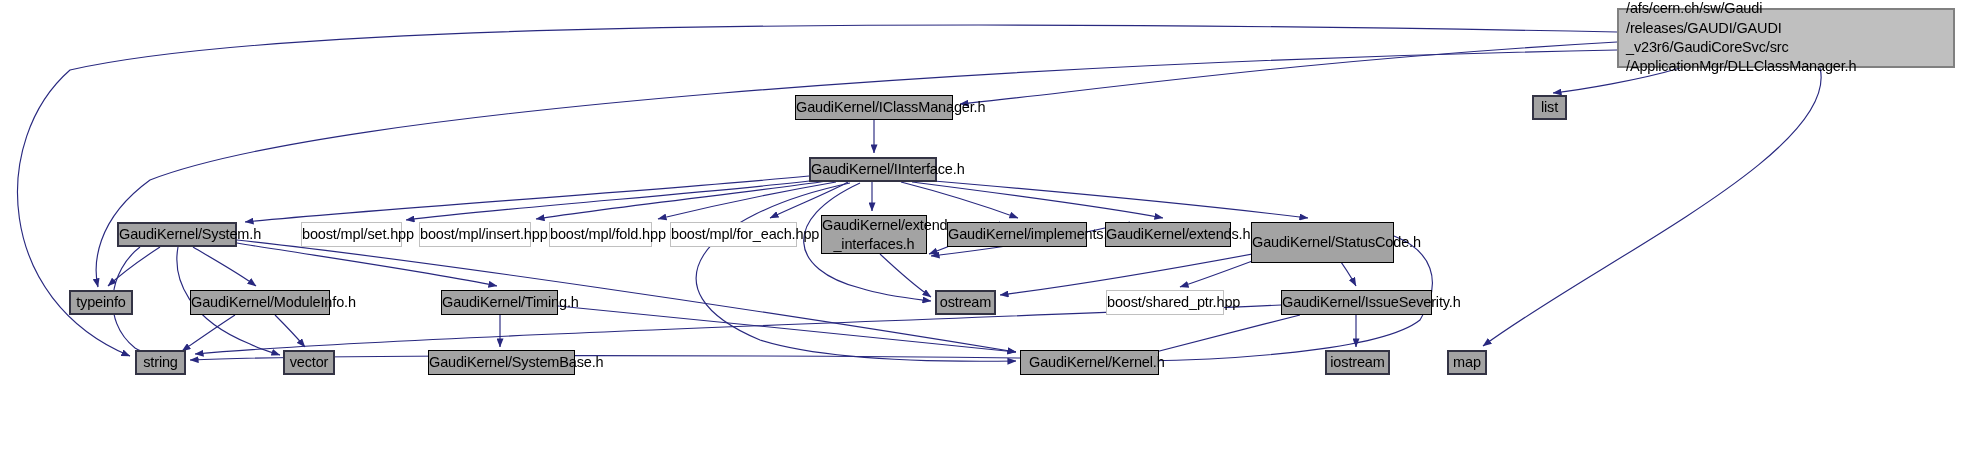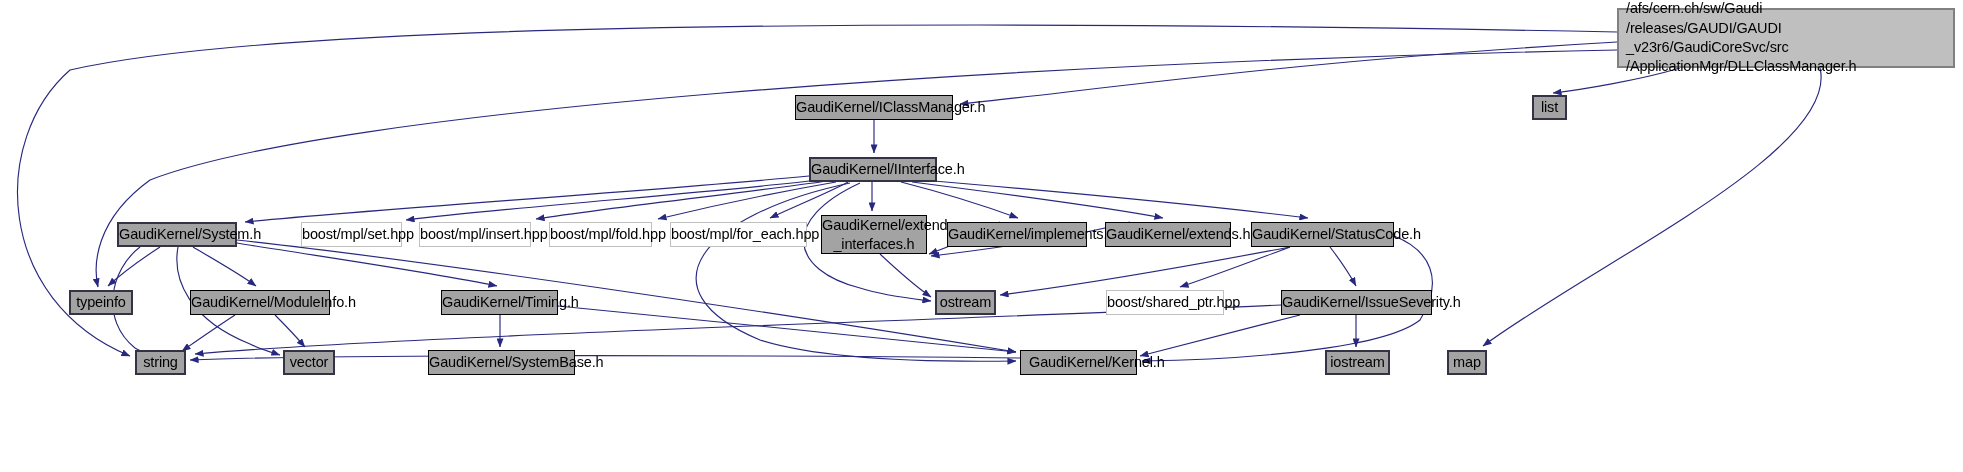--- a/index.html
+++ b/index.html
@@ -141,33 +141,33 @@
 /releases/GAUDI/GAUDI
 _v23r6/GaudiCoreSvc/src
 /ApplicationMgr/DLLClassManager.h</span></div>
       <div class="node n-strong" style="left: 1532px; top: 95px; width: 35px; height: 25px;"><span class="node-label">list</span></div>
       <div class="node n-normal" style="left: 795px; top: 95px; width: 158px; height: 25px;"><span class="node-label">GaudiKernel/IClassManager.h</span></div>
       <div class="node n-strong" style="left: 809px; top: 157px; width: 128px; height: 25px;"><span class="node-label">GaudiKernel/IInterface.h</span></div>
       <div class="node n-strong" style="left: 117px; top: 222px; width: 120px; height: 25px;"><span class="node-label">GaudiKernel/System.h</span></div>
       <div class="node n-ext" style="left: 301px; top: 222px; width: 101px; height: 25px;"><span class="node-label">boost/mpl/set.hpp</span></div>
       <div class="node n-ext" style="left: 419px; top: 222px; width: 112px; height: 25px;"><span class="node-label">boost/mpl/insert.hpp</span></div>
       <div class="node n-ext" style="left: 549px; top: 222px; width: 103px; height: 25px;"><span class="node-label">boost/mpl/fold.hpp</span></div>
-      <div class="node n-ext" style="left: 670px; top: 222px; width: 137px; height: 25px;"><span class="node-label">boost/mpl/for_each.hpp</span></div>
+      <div class="node n-ext" style="left: 670px; top: 222px; width: 127px; height: 25px;"><span class="node-label">boost/mpl/for_each.hpp</span></div>
       <div class="node n-normal" style="left: 821px; top: 215px; width: 106px; height: 39px;"><span class="node-label">GaudiKernel/extend
 _interfaces.h</span></div>
       <div class="node n-normal" style="left: 947px; top: 222px; width: 140px; height: 25px;"><span class="node-label">GaudiKernel/implements.h</span></div>
       <div class="node n-normal" style="left: 1105px; top: 222px; width: 126px; height: 25px;"><span class="node-label">GaudiKernel/extends.h</span></div>
-      <div class="node n-normal" style="left: 1251px; top: 222px; width: 143px; height: 25px;"><span class="node-label">GaudiKernel/StatusCode.h</span></div>
+      <div class="node n-normal" style="left: 1251px; top: 222px; width: 143px; height: 41px;"><span class="node-label">GaudiKernel/StatusCode.h</span></div>
       <div class="node n-strong" style="left: 69px; top: 290px; width: 64px; height: 25px; justify-content: flex-end;"><span class="node-label">typeinfo</span></div>
       <div class="node n-normal" style="left: 190px; top: 290px; width: 140px; height: 25px;"><span class="node-label">GaudiKernel/ModuleInfo.h</span></div>
       <div class="node n-normal" style="left: 441px; top: 290px; width: 117px; height: 25px;"><span class="node-label">GaudiKernel/Timing.h</span></div>
       <div class="node n-strong" style="left: 935px; top: 290px; width: 61px; height: 25px;"><span class="node-label">ostream</span></div>
       <div class="node n-ext" style="left: 1106px; top: 290px; width: 118px; height: 25px;"><span class="node-label">boost/shared_ptr.hpp</span></div>
       <div class="node n-normal" style="left: 1281px; top: 290px; width: 151px; height: 25px;"><span class="node-label">GaudiKernel/IssueSeverity.h</span></div>
       <div class="node n-strong" style="left: 135px; top: 350px; width: 51px; height: 25px;"><span class="node-label">string</span></div>
       <div class="node n-strong" style="left: 283px; top: 350px; width: 52px; height: 25px;"><span class="node-label">vector</span></div>
       <div class="node n-normal" style="left: 428px; top: 350px; width: 147px; height: 25px;"><span class="node-label">GaudiKernel/SystemBase.h</span></div>
-      <div class="node n-normal" style="left: 1020px; top: 350px; width: 117px; height: 25px; padding-left: 8px;"><span class="node-label">GaudiKernel/Kernel.h</span></div>
+      <div class="node n-normal" style="left: 1020px; top: 350px; width: 139px; height: 25px; padding-left: 8px;"><span class="node-label">GaudiKernel/Kernel.h</span></div>
       <div class="node n-strong" style="left: 1325px; top: 350px; width: 65px; height: 25px;"><span class="node-label">iostream</span></div>
       <div class="node n-strong" style="left: 1447px; top: 350px; width: 40px; height: 25px;"><span class="node-label">map</span></div>
     </div>
 
 </div>
 
 </body></html>

